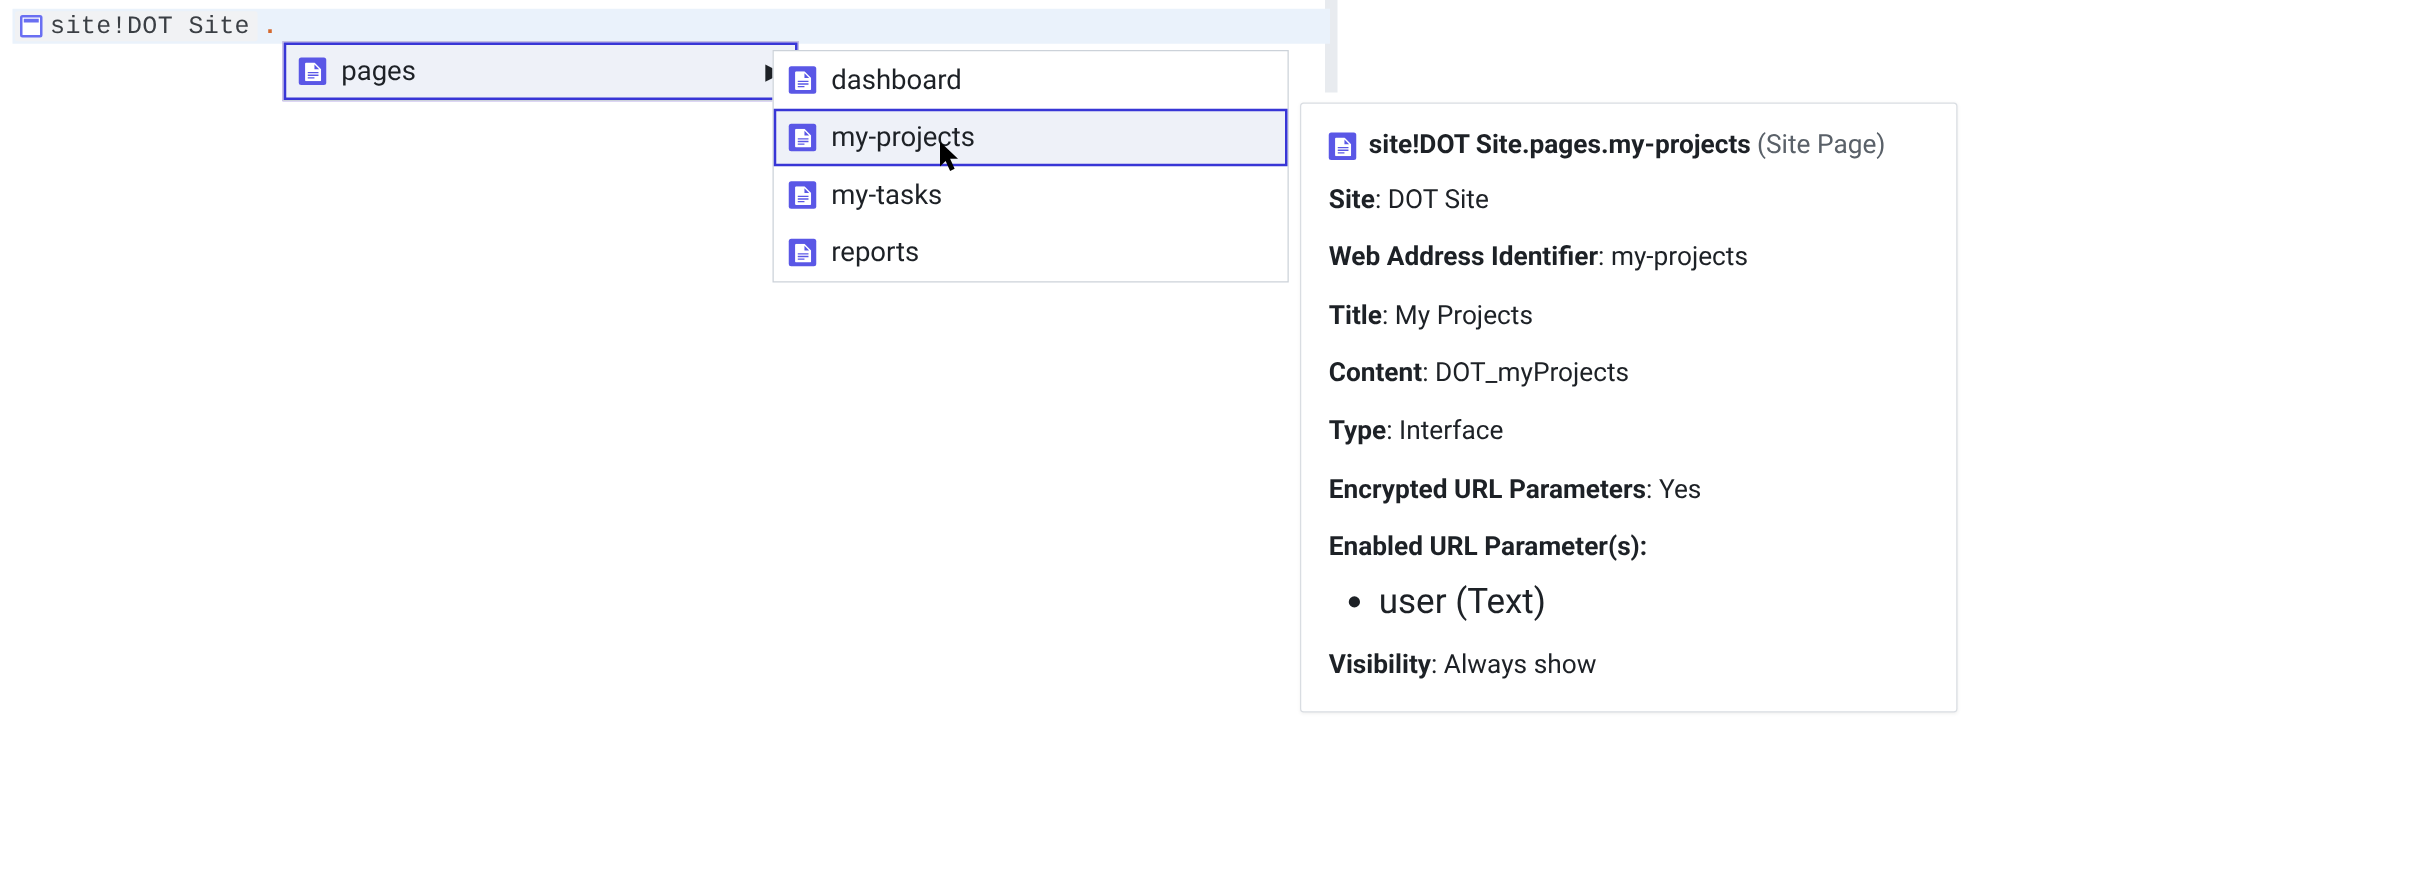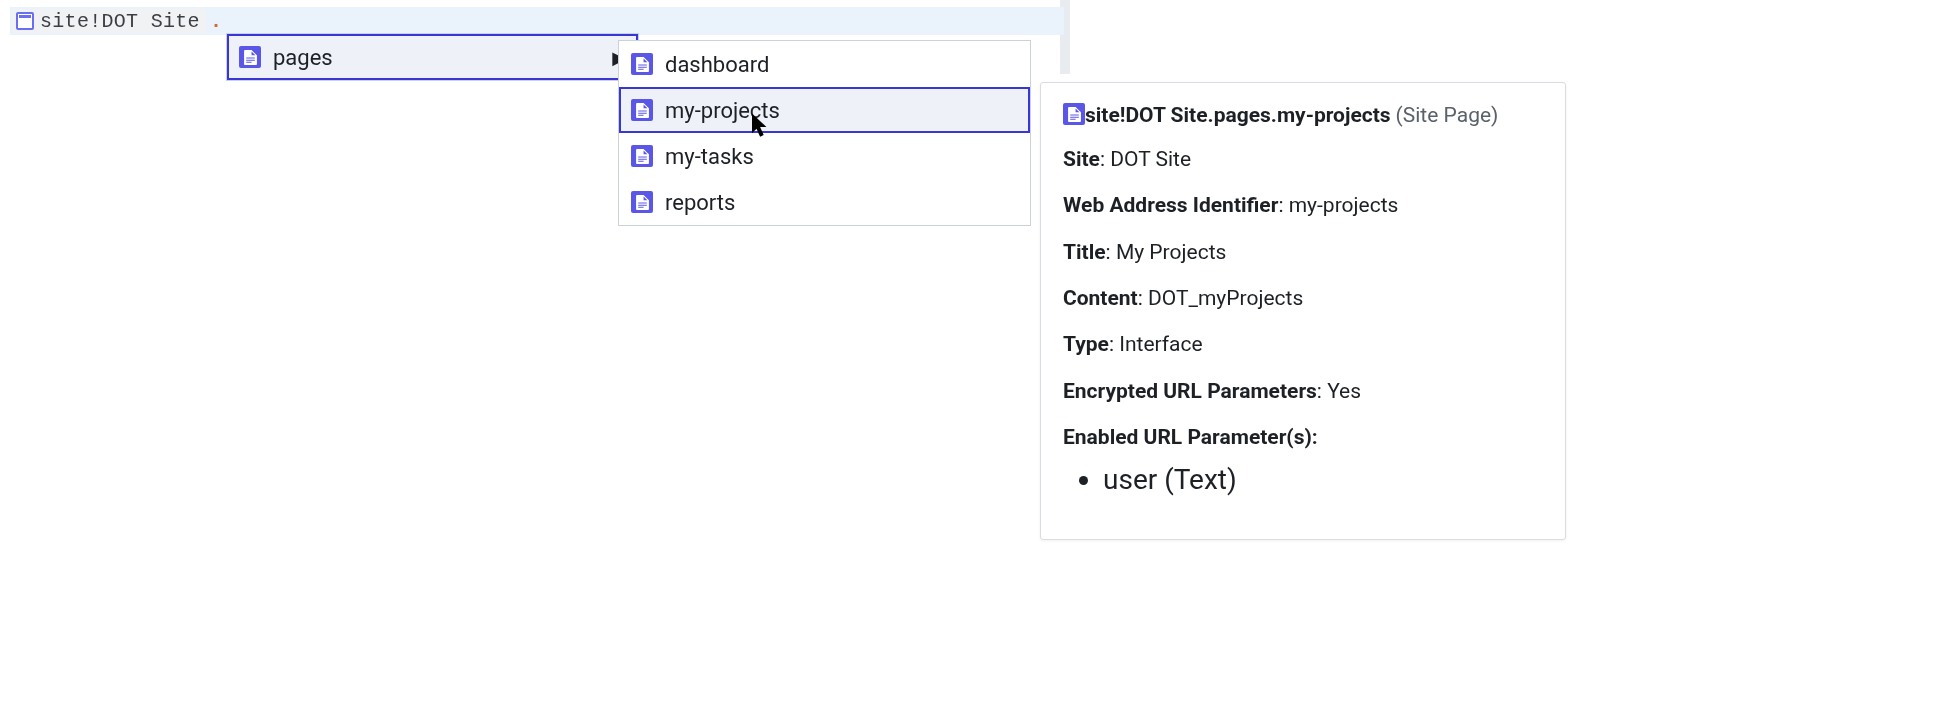--- a/index.html
+++ b/index.html
@@ -117,22 +117,22 @@
       top: 82px;
       width: 526px;
       background: #fff;
       border: 1px solid #d9dde2;
       border-radius: 3px;
       padding: 20px 22px 22px 22px;
       box-shadow: 0 1px 3px rgba(0,0,0,0.06);
     }
     .detail-head {
       display: flex;
-      align-items: flex-start;
-      gap: 0;
+      align-items: flex-end;
+      gap: 10px;
       flex-wrap: wrap;
       margin-bottom: 18px;
     }
     .detail-head-title { font-weight: 700; font-size: 21px; color: #1d2126; }
     .detail-head-type { font-size: 21px; color: #5a6169; font-weight: 400; }
     .detail-row {
       font-size: 21px;
       color: #1d2126;
       margin-bottom: 18px;
       line-height: 1.35;
@@ -253,19 +253,22 @@
   </div>
   <div class="detail-row">
     <b>Encrypted URL Parameters</b>: <span>Yes</span>
   </div>
   <div class="detail-row">
     <b>Enabled URL Parameter(s):</b>
     <ul>
       <li>user (Text)</li>
     </ul>
   </div>
+  <div class="detail-row" style="margin-bottom:0;">
+    <b>Visibility</b>: <span>Always show</span>
+  </div>
 </div>
 
 <div class="cursor">
   <svg viewBox="0 0 20 28">
       <path d="M0 0 L0 22 L5 17 L9 26 L13 24 L9 15 L16 15 Z" fill="#000"></path>
     </svg>
 </div>
 
 </body></html>

